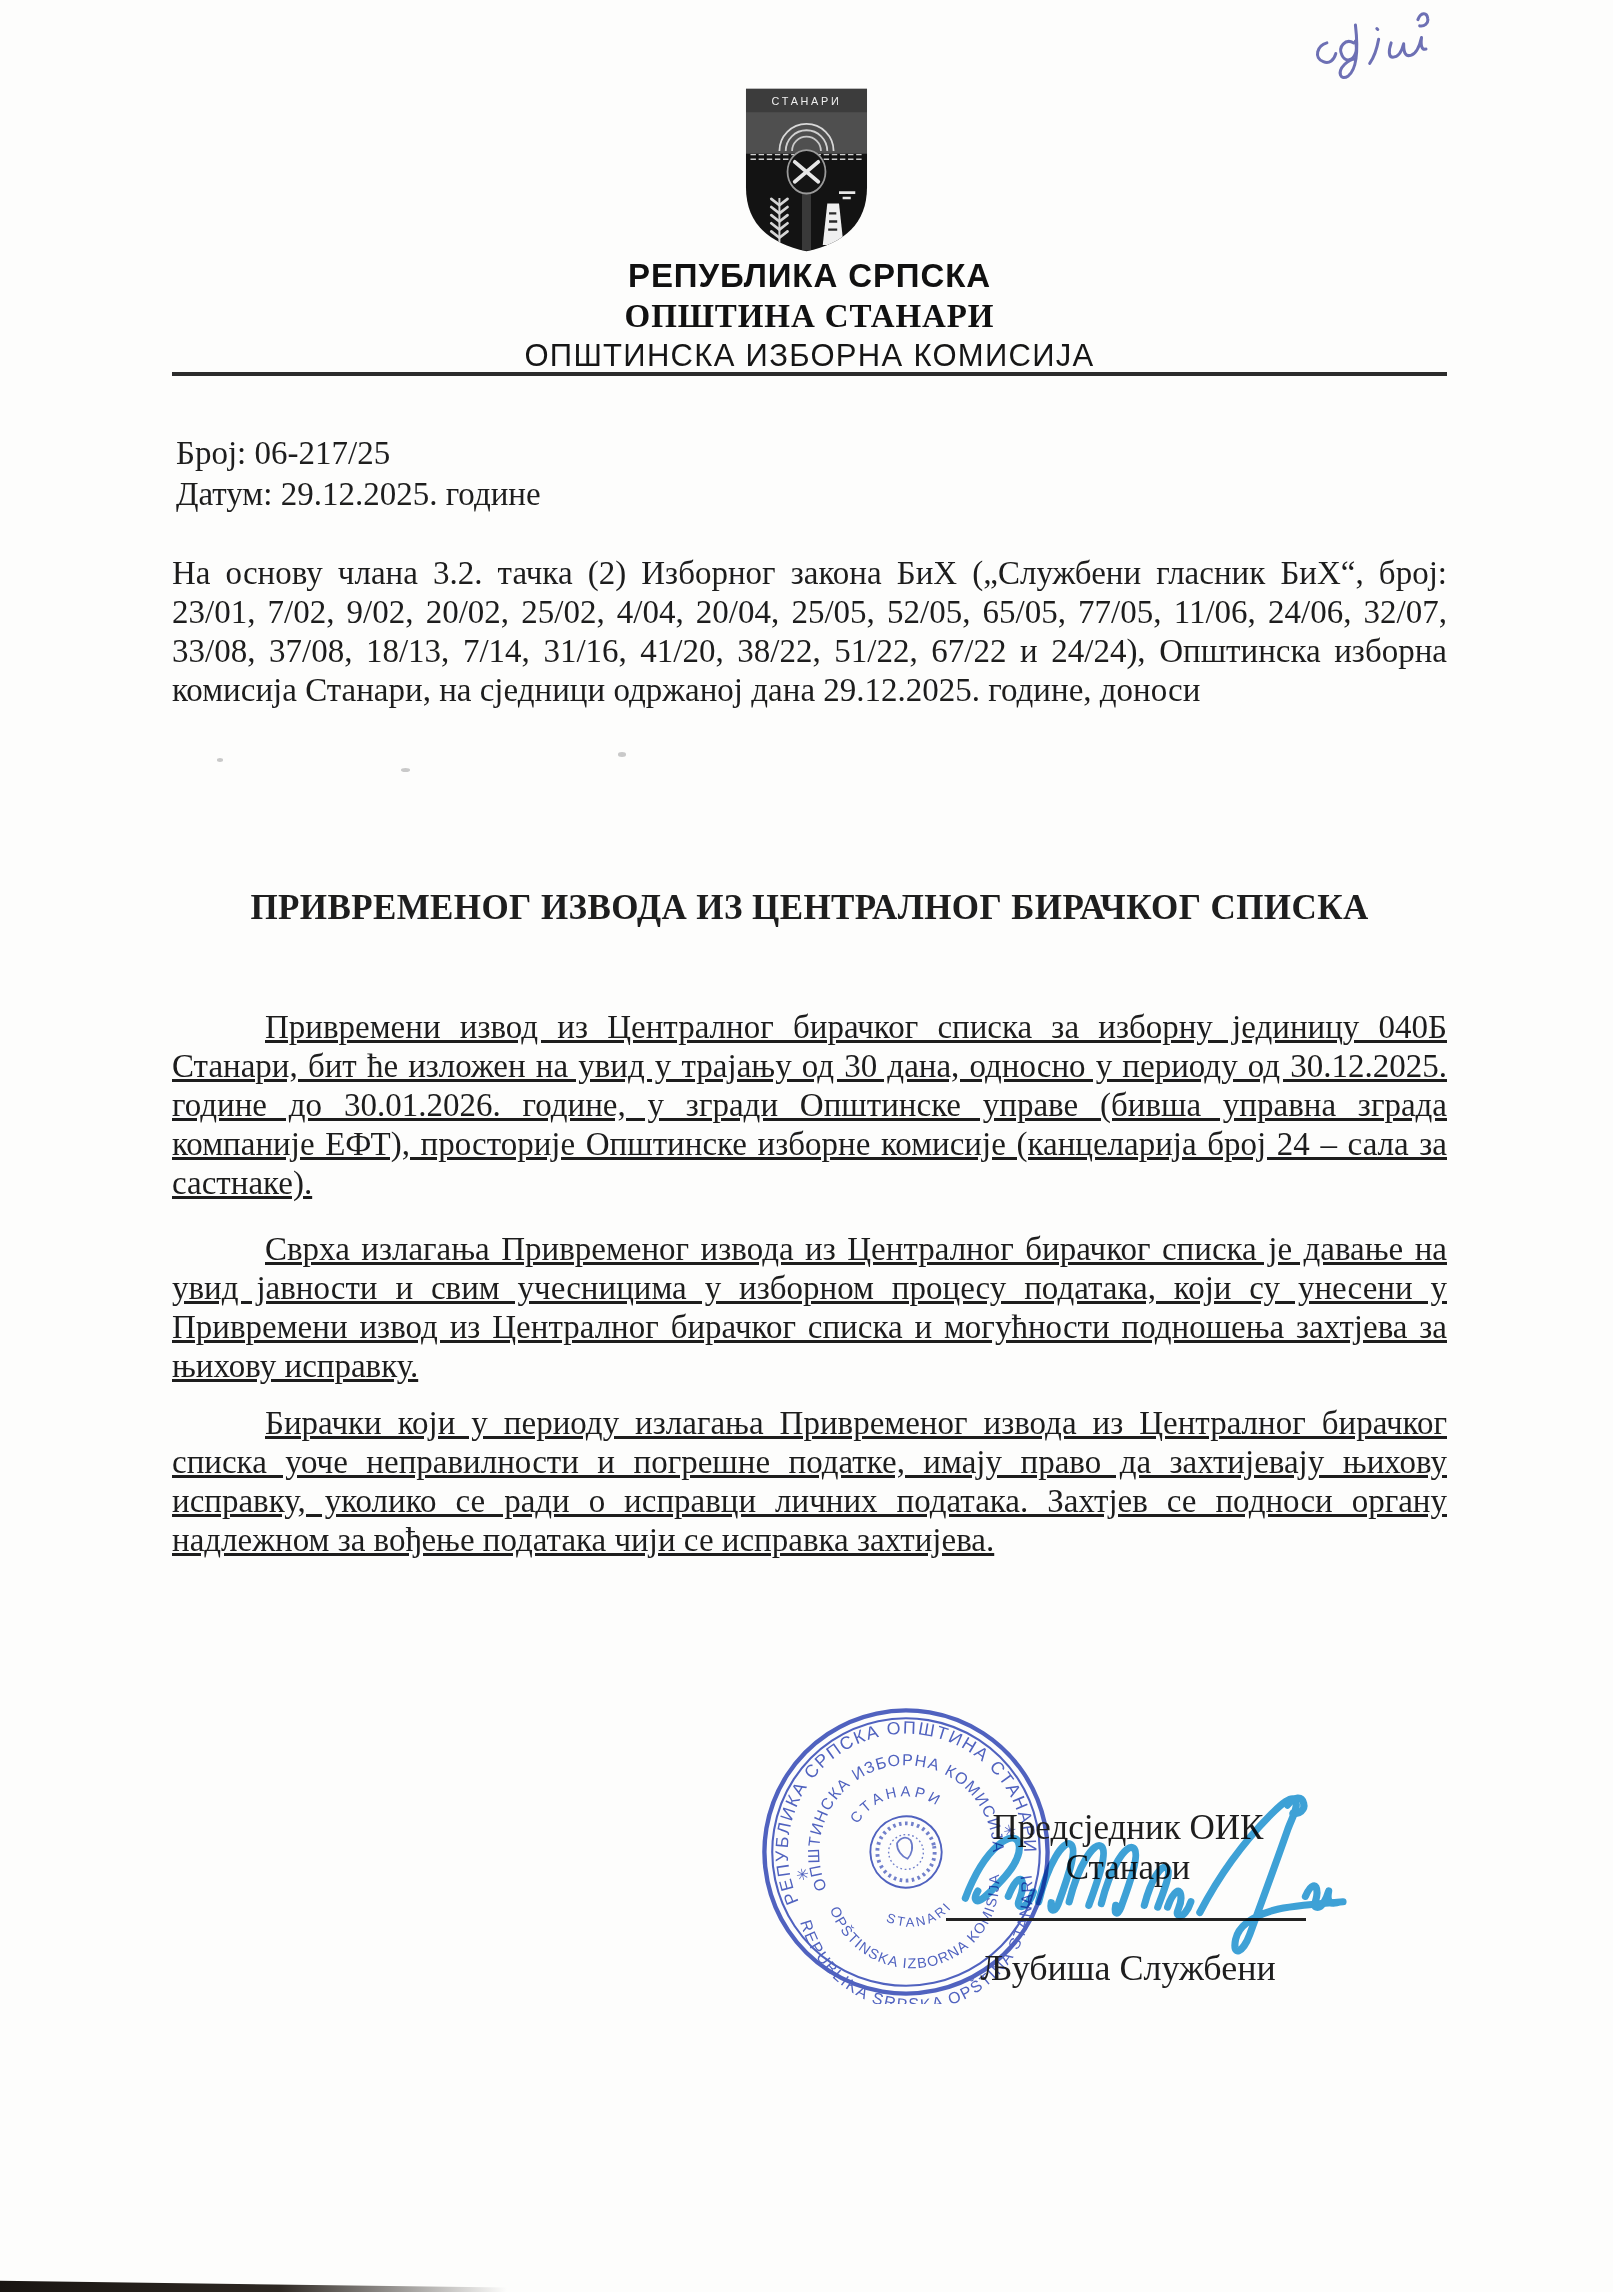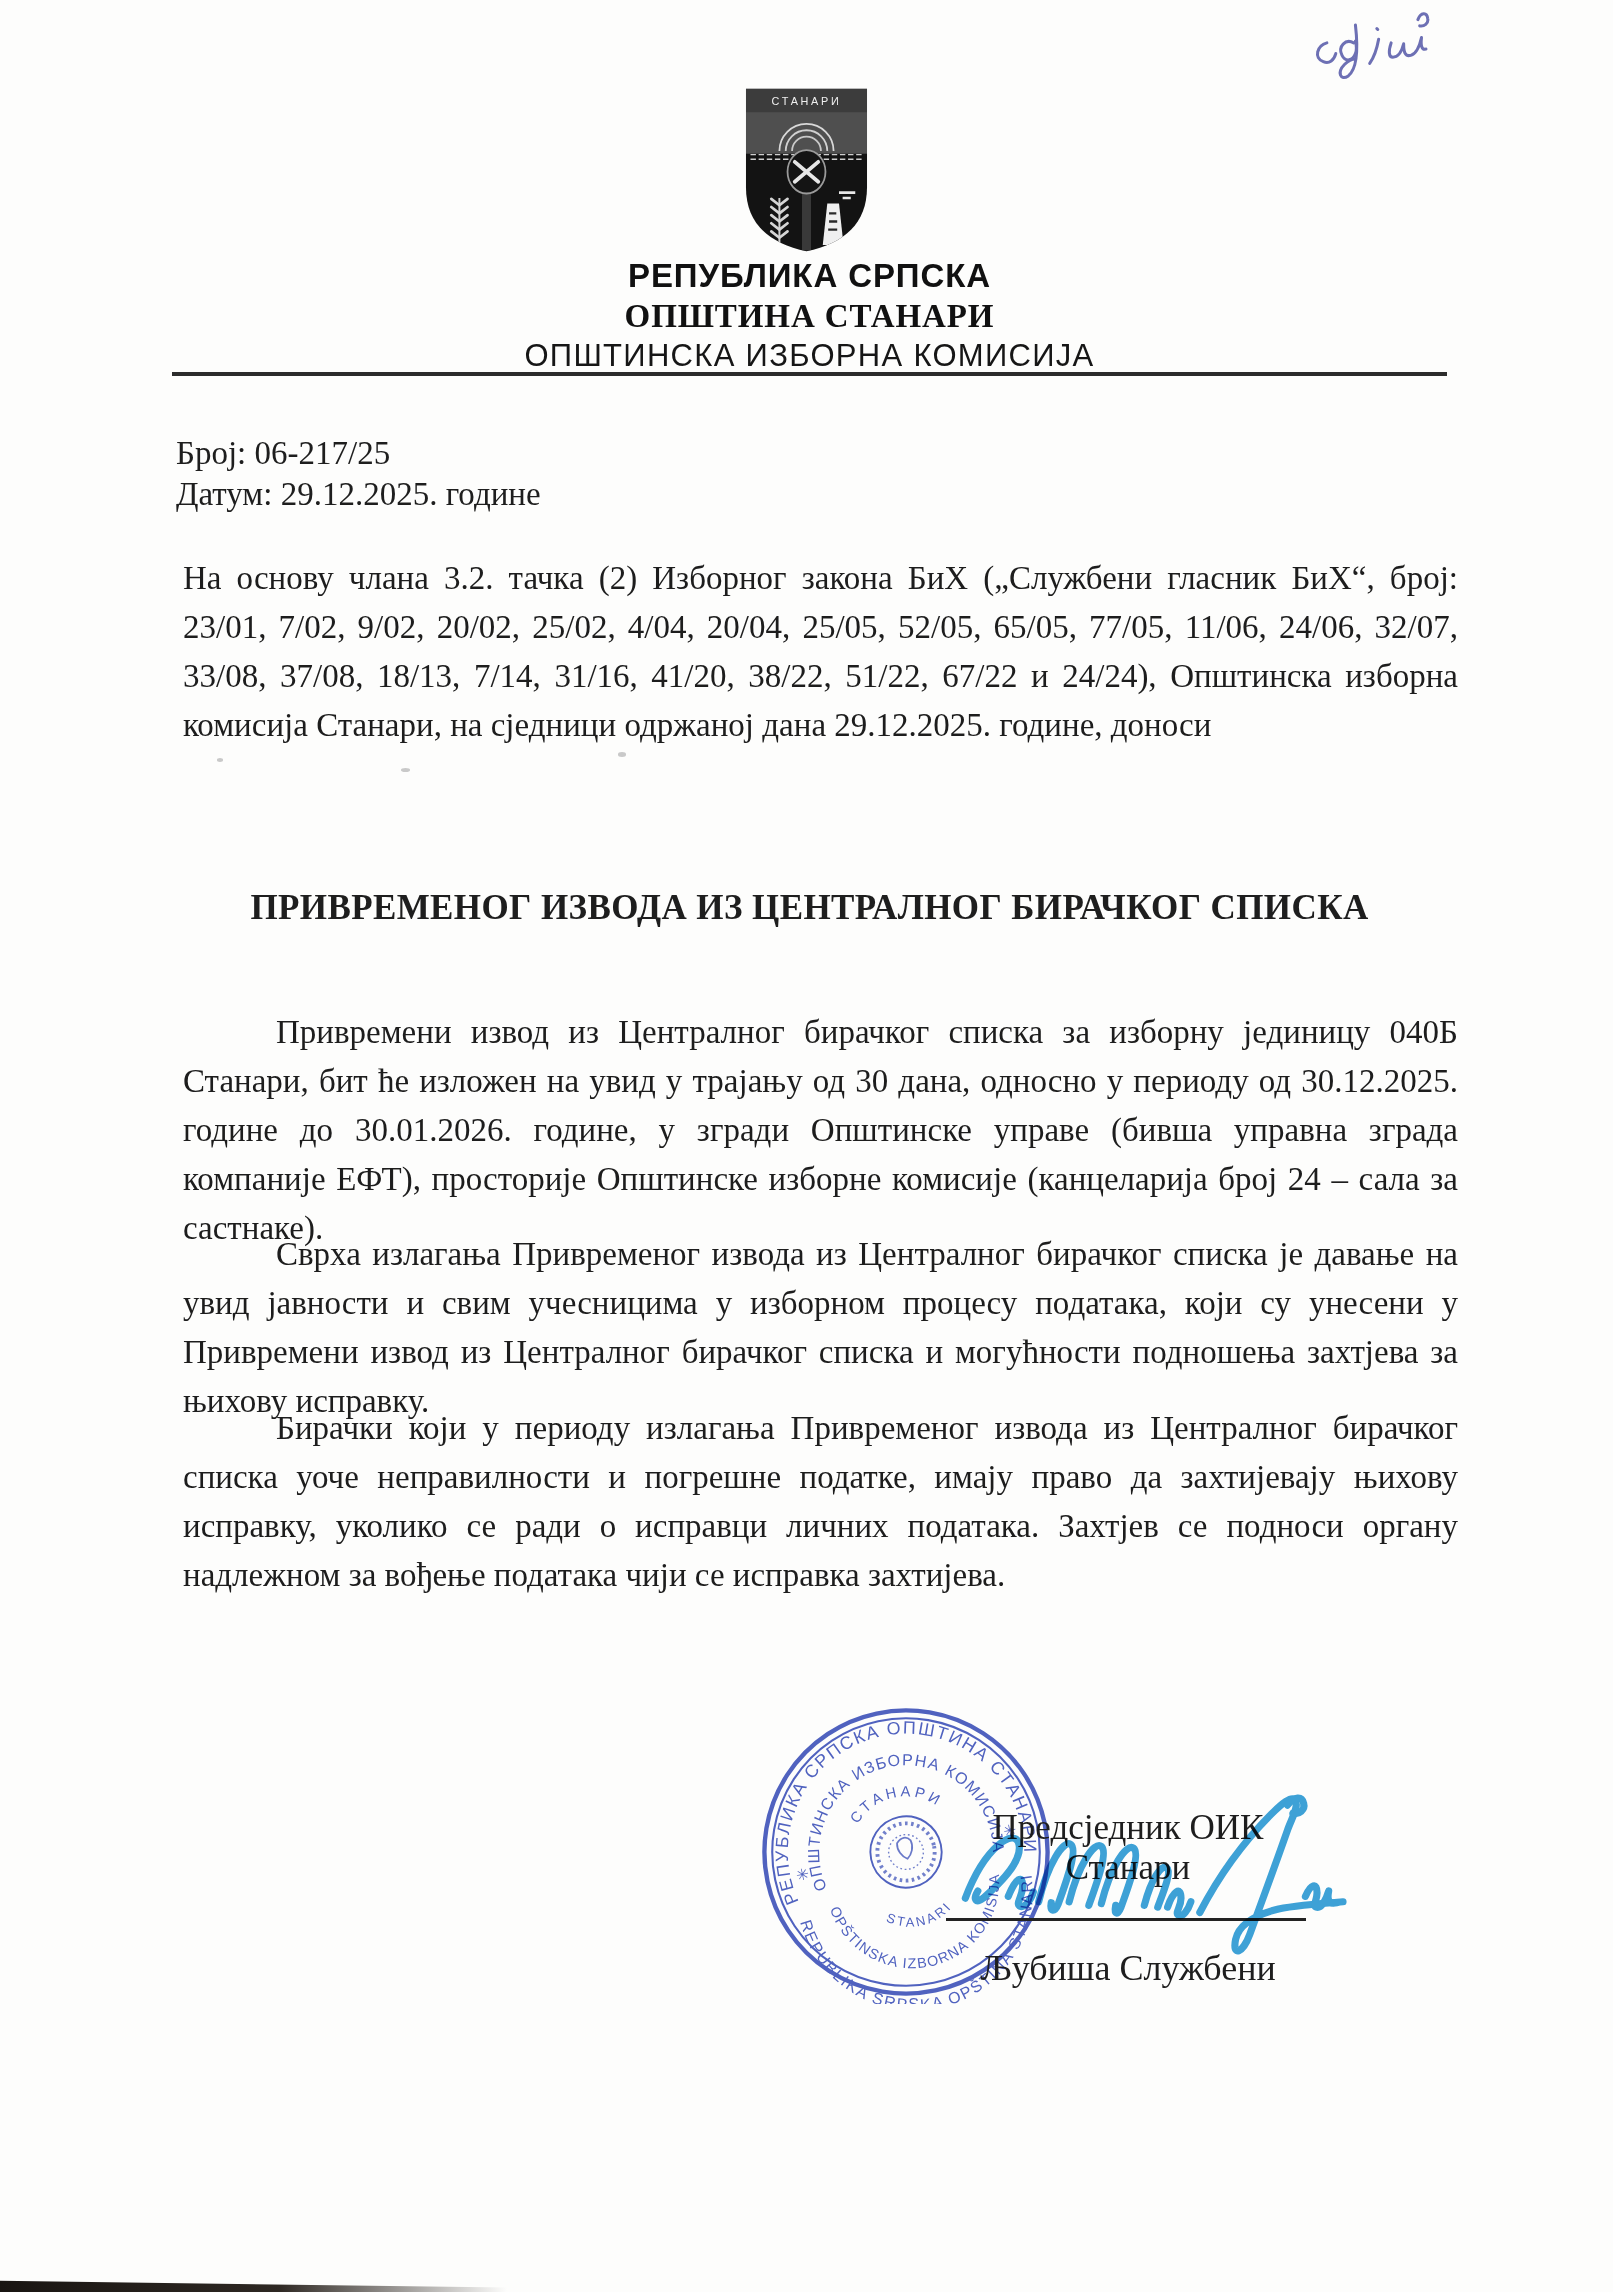--- a/index.html
+++ b/index.html
@@ -14,27 +14,26 @@
   .sans{font-family:"Liberation Sans","DejaVu Sans",sans-serif;}
   .abs{position:absolute;}
   .hdr-line1{left:172px;top:257px;width:1275px;text-align:center;font-size:33px;font-weight:bold;letter-spacing:0.9px;color:#111;}
   .hdr-line2{left:172px;top:298px;width:1275px;text-align:center;font-size:33px;font-weight:bold;letter-spacing:0.9px;color:#111;font-family:Liberation Serif, serif;}
   .hdr-line3{left:172px;top:338px;width:1275px;text-align:center;font-size:31px;font-weight:normal;letter-spacing:1.3px;color:#161616;}
   .rule{left:172px;top:372px;width:1275px;height:3.6px;background:#2c2c2c;}
   .meta-number{left:176px;top:435px;font-size:33px;}
   .meta-date{left:176px;top:476px;font-size:33px;}
   .body-par{
     left:172px;width:1275px;
-    font-size:33px;line-height:49px;
+    font-size:33px;line-height:39px;
     text-align:justify;text-justify:inter-word;
     color:#1d1d1d;
-    margin-left:11px;
   }
   .intro{top:554px;}
-  .indent{text-indent:93px;}
+  .indent{text-indent:93px;text-decoration:underline;}
   .par-a{top:1008px;}
   .par-b{top:1230px;}
   .par-c{top:1404px;}
   .par-d{top:1625px;}
   .doc-title1{left:172px;top:820px;width:1275px;text-align:center;font-size:35px;font-weight:bold;letter-spacing:0.4px;}
   .doc-title2{left:172px;top:888px;width:1275px;text-align:center;font-size:35px;font-weight:bold;letter-spacing:0.4px;}
   .sig-role{left:931px;top:1808px;width:394px;text-align:center;font-size:35px;}
   .sig-line{left:946px;top:1918px;width:360px;height:2.7px;background:#222;}
   .sig-name{left:931px;top:1947px;width:394px;text-align:center;font-size:36px;}
   .stamp-box{left:754px;top:1700px;width:304px;height:304px;mix-blend-mode:multiply;opacity:.92;}

